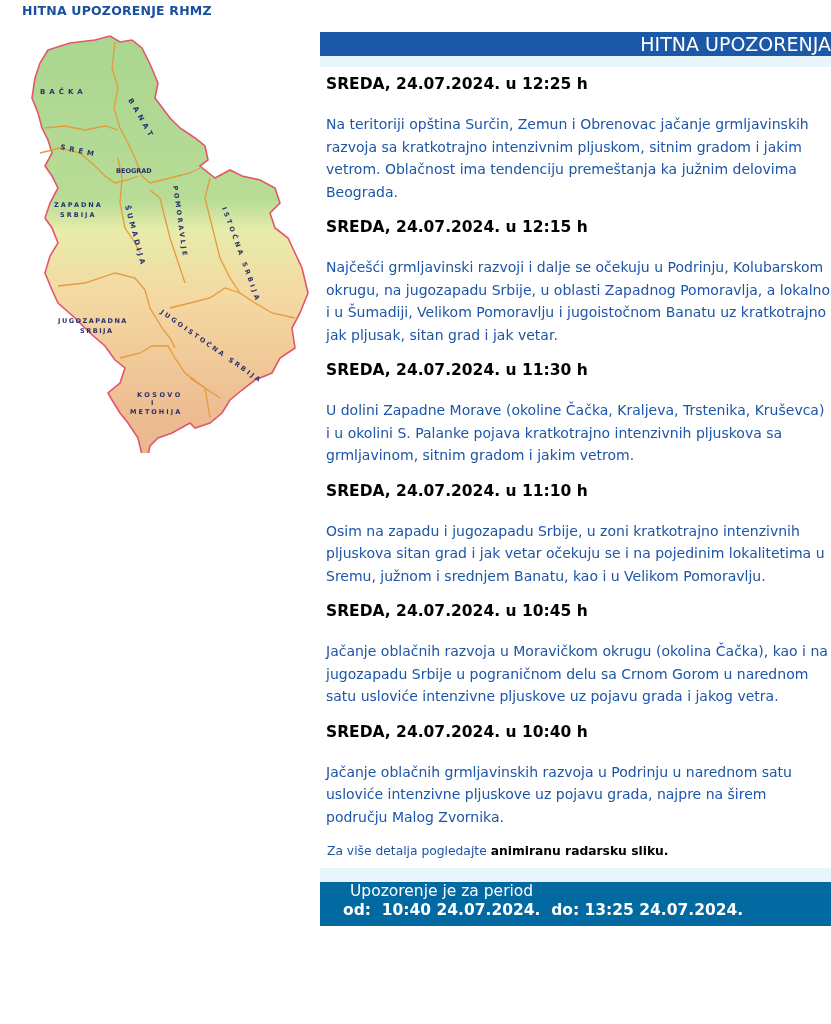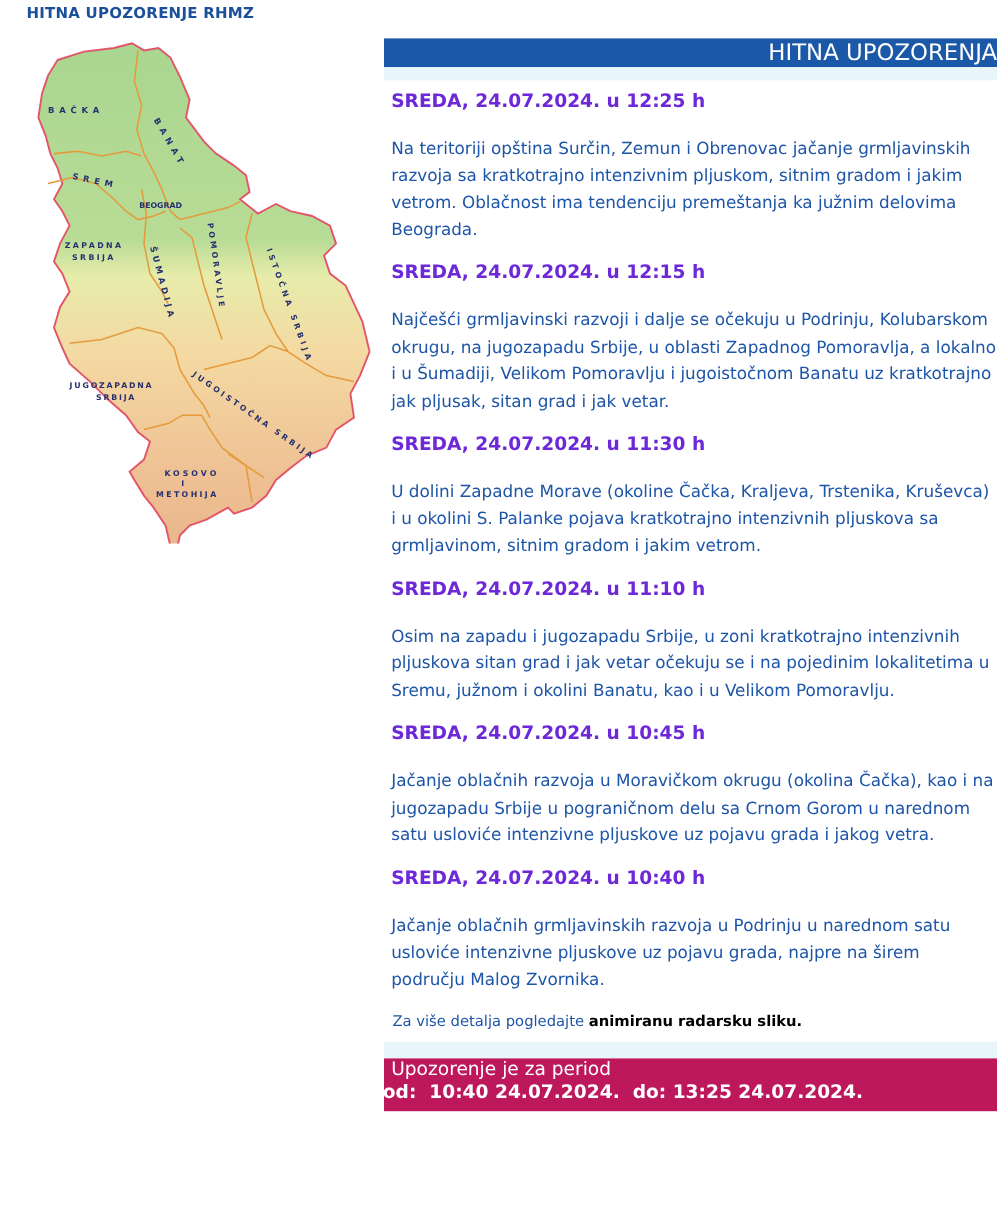--- a/index.html
+++ b/index.html
@@ -3,26 +3,26 @@
   <meta charset="utf-8">
   <style>
     html, body { margin:0; padding:0; background:#ffffff; }
     body { width:831px; height:1024px; position:relative; overflow:hidden; font-family:"DejaVu Sans", sans-serif; }
     .left-title { position:absolute; left:22px; top:3px; font-family:"DejaVu Sans", sans-serif; font-weight:bold; font-size:12.5px; color:#1a4f9c; letter-spacing:0.2px; }
     .map { position:absolute; left:10px; top:28px; width:300px; height:425px; }
     .right { position:absolute; left:320px; top:32px; width:511px; }
     .header-bar { background:#1c58a8; color:#ffffff; font-family:"DejaVu Sans", sans-serif; font-size:19px; height:24px; line-height:24px; padding-left:7px;text-align:right; }
     .header-strip { background:#e8f6fb; height:11px; }
     .entry { padding-left:6px; }
-    .entry-time { font-family:"DejaVu Sans", sans-serif; font-weight:bold; font-size:15.5px; color:#6d28d9; margin-top:7px; height:20px; line-height:20px; }
+    .entry-time { font-family:"DejaVu Sans", sans-serif; font-weight:bold; font-size:15.5px; color:#000000; margin-top:7px; height:20px; line-height:20px; }
     .entry-text { font-family:"DejaVu Sans", sans-serif; font-size:14px; color:#1d55a8; line-height:22.5px; margin-top:19px; margin-bottom:14px; width:505px; }
     .more { padding-left:7px; font-family:"DejaVu Sans", sans-serif; font-size:12.3px; color:#1d55a8; margin-top:13px; height:18px; line-height:18px; }
     .more b { color:#000000; }
     .footer-strip { background:#e8f6fb; height:14px; margin-top:8px; }
-    .footer { background:#be185d; color:#ffffff; font-family:"DejaVu Sans", sans-serif; font-size:15.5px; line-height:19px; height:44px; }
+    .footer { background:#0369a1; color:#ffffff; font-family:"DejaVu Sans", sans-serif; font-size:15.5px; line-height:19px; height:44px;padding-left:24px; }
     .footer .l1 { padding-left:6px; }
     .footer .l2 { padding-left:0; margin-left:-1px; }
     .map-label { font-family:"DejaVu Sans", sans-serif; font-weight:bold; fill:#27306e; }
   </style>
 </head>
 <body>
 
 <div class="left-title">HITNA UPOZORENJE RHMZ</div>
 
 <svg class="map" viewBox="0 0 300 425" xmlns="http://www.w3.org/2000/svg">
@@ -84,21 +84,21 @@
   <div class="entry">
     <div class="entry-time">SREDA, 24.07.2024. u 12:15 h</div>
     <div class="entry-text">Najčešći grmljavinski razvoji i dalje se očekuju u Podrinju, Kolubarskom okrugu, na jugozapadu Srbije, u oblasti Zapadnog Pomoravlja, a lokalno i u Šumadiji, Velikom Pomoravlju i jugoistočnom Banatu uz kratkotrajno jak pljusak, sitan grad i jak vetar.</div>
   </div>
   <div class="entry">
     <div class="entry-time">SREDA, 24.07.2024. u 11:30 h</div>
     <div class="entry-text">U dolini Zapadne Morave (okoline Čačka, Kraljeva, Trstenika, Kruševca) i u okolini S. Palanke pojava kratkotrajno intenzivnih pljuskova sa grmljavinom, sitnim gradom i jakim vetrom.</div>
   </div>
   <div class="entry">
     <div class="entry-time">SREDA, 24.07.2024. u 11:10 h</div>
-    <div class="entry-text">Osim na zapadu i jugozapadu Srbije, u zoni kratkotrajno intenzivnih pljuskova sitan grad i jak vetar očekuju se i na pojedinim lokalitetima u Sremu, južnom i okolini Banatu, kao i u Velikom Pomoravlju.</div>
+    <div class="entry-text">Osim na zapadu i jugozapadu Srbije, u zoni kratkotrajno intenzivnih pljuskova sitan grad i jak vetar očekuju se i na pojedinim lokalitetima u Sremu, južnom i srednjem Banatu, kao i u Velikom Pomoravlju.</div>
   </div>
   <div class="entry">
     <div class="entry-time">SREDA, 24.07.2024. u 10:45 h</div>
     <div class="entry-text">Jačanje oblačnih razvoja u Moravičkom okrugu (okolina Čačka), kao i na jugozapadu Srbije u pograničnom delu sa Crnom Gorom u narednom satu usloviće intenzivne pljuskove uz pojavu grada i jakog vetra.</div>
   </div>
   <div class="entry">
     <div class="entry-time">SREDA, 24.07.2024. u 10:40 h</div>
     <div class="entry-text">Jačanje oblačnih grmljavinskih razvoja u Podrinju u narednom satu usloviće intenzivne pljuskove uz pojavu grada, najpre na širem području Malog Zvornika.</div>
   </div>
 

